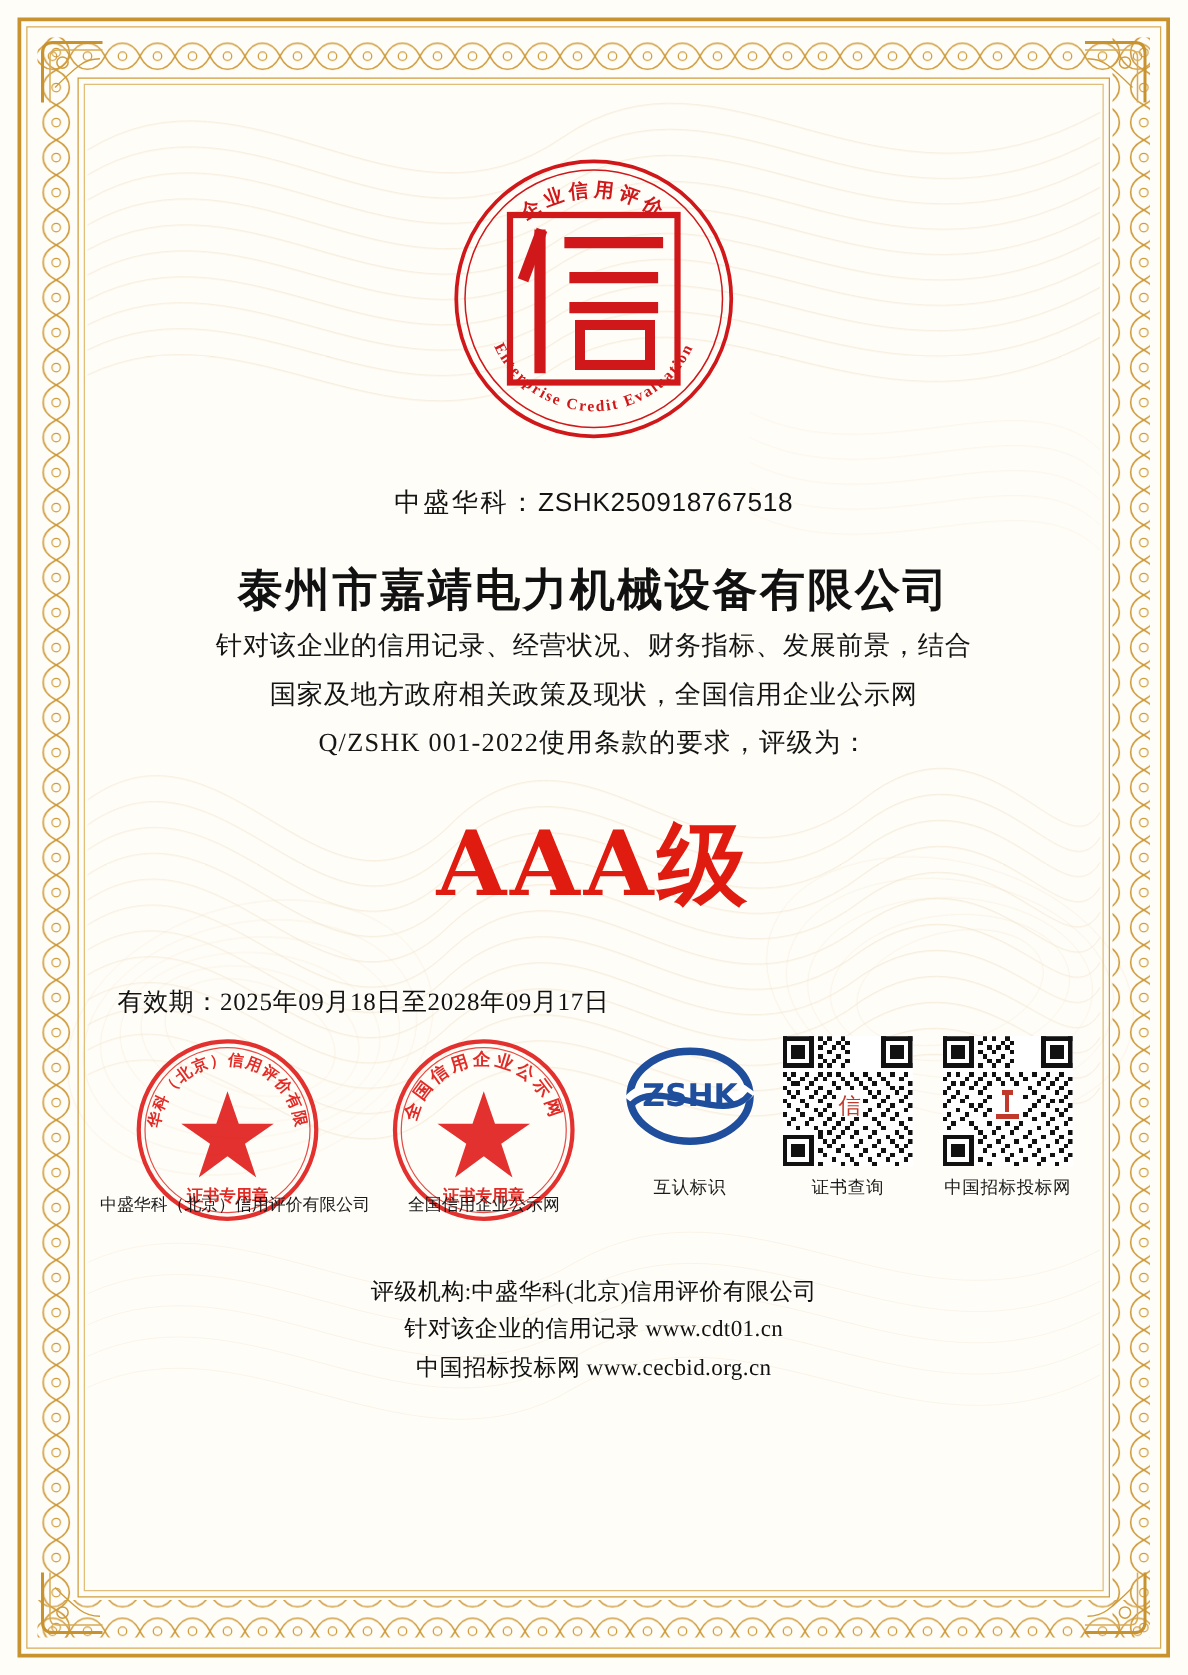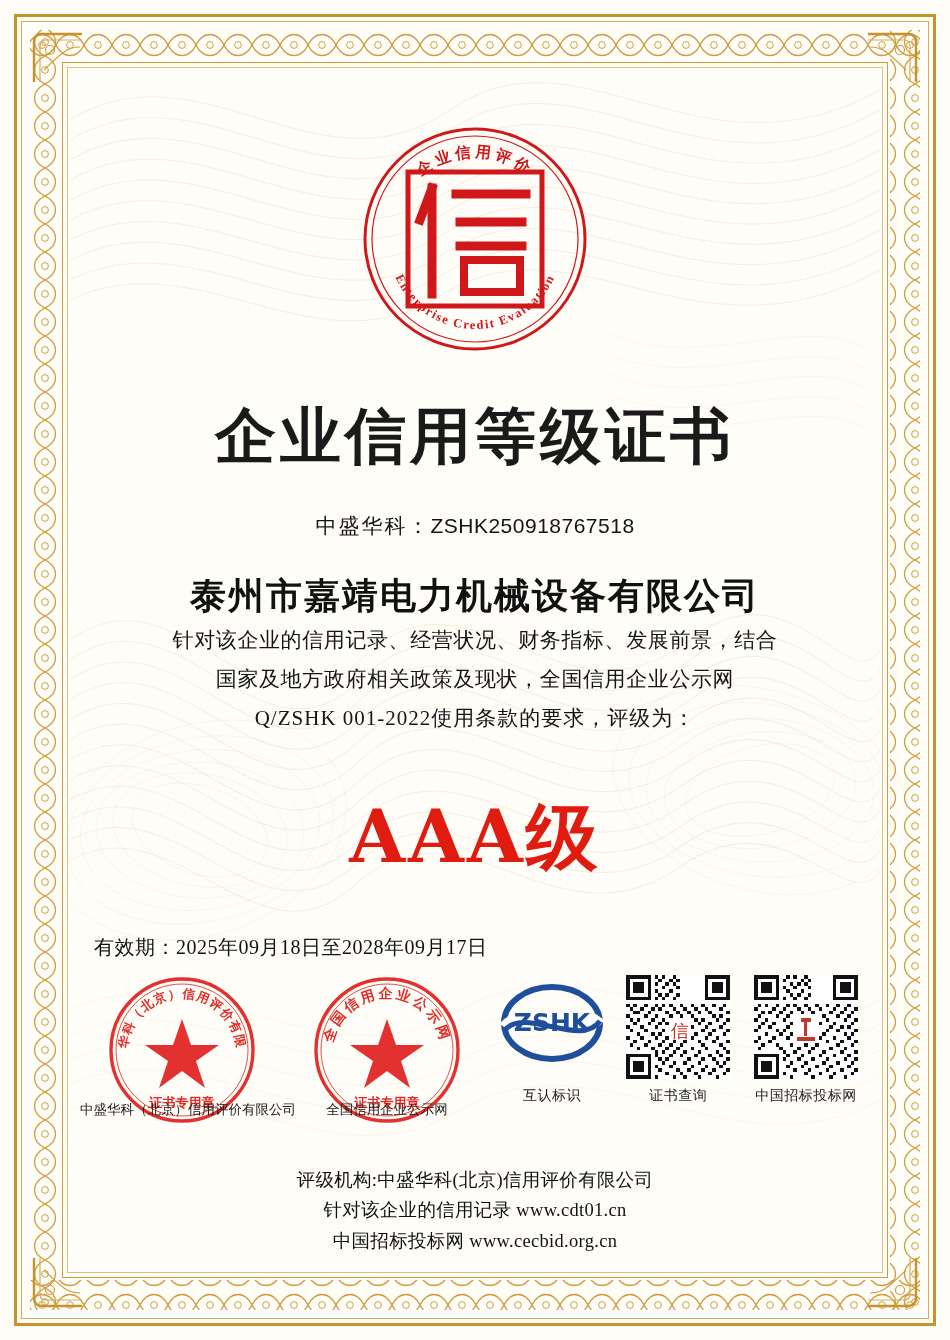--- a/index.html
+++ b/index.html
@@ -137,21 +137,21 @@
   .body-text {
     font-size: 21px;
     line-height: 1.85;
     color: #151515;
     letter-spacing: 0.6px;
     padding: 0 28px;
   }
   .body-text .std { letter-spacing: 1px; }
 
   .grade {
-    margin-top: 52px;
+    margin-top: 30px;
     font-size: 72px;
     font-weight: bold;
     color: #e01b10;
     letter-spacing: 3px;
     font-family: "DejaVu Serif", "Liberation Serif", serif;
   }
 
   .validity {
     margin-top: 48px;
     text-align: left;
@@ -362,21 +362,20 @@
         </g>
         <text font-family="'DejaVu Sans','Liberation Sans',sans-serif" font-size="15.5" fill="#d0181a" font-weight="bold" letter-spacing="4">
           <textPath href="#arcTop" startOffset="50%" text-anchor="middle">企业信用评价</textPath>
         </text>
         <text font-family="'Liberation Serif','DejaVu Serif',serif" font-size="12.5" fill="#d0181a" font-weight="bold" letter-spacing="1.6">
           <textPath href="#arcBot" startOffset="50%" text-anchor="middle">Enterprise Credit Evaluation</textPath>
         </text>
       </svg>
     </div>
 
-    <div class="cert-title">企业信用等级证书</div>
 
     <div class="cert-no">
       <span class="label">中盛华科：</span><span class="value">ZSHK250918767518</span>
     </div>
 
     <div class="company-name">泰州市嘉靖电力机械设备有限公司</div>
 
     <div class="body-text">
       <div>针对该企业的信用记录、经营状况、财务指标、发展前景，结合</div>
       <div>国家及地方政府相关政策及现状，全国信用企业公示网</div>

